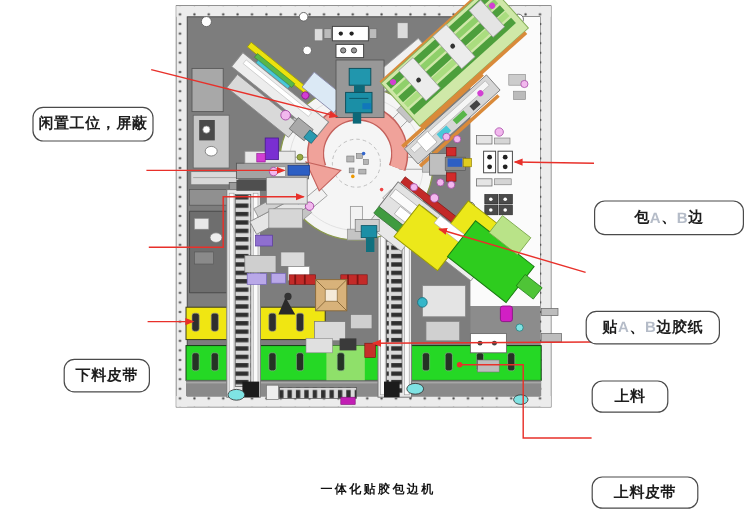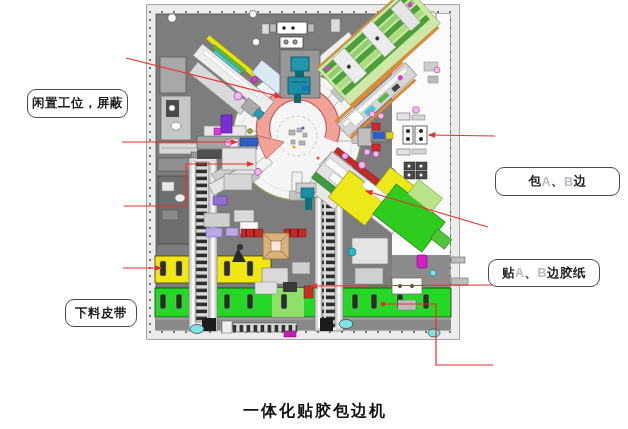--- a/index.html
+++ b/index.html
@@ -7,27 +7,27 @@
         font-family:"Liberation Sans","DejaVu Sans",sans-serif;}
   .layer{position:absolute;left:0;top:0;}
   .callout{position:absolute;display:flex;align-items:center;justify-content:center;
            background:#ffffff;border:1.3px solid #4a4a4a;border-radius:9px;
            font-size:12.5px;font-weight:600;color:#1d1d1d;letter-spacing:0.5px;
            white-space:nowrap;z-index:5;margin-top:44px;}
   .callout .t-light{color:#b5bcc8;}
   .c-idle    {left:27px;  top:45px;  width:99px;  height:27px;}
   .c-press   {left:52px;  top:130px; width:70px;  height:25px;}
   .c-hot     {left:52px;  top:193px; width:72px;  height:27px;}
-  .c-unload  {left:65px;  top:255px; width:70px;  height:26px;}
+  .c-unload  {left:53px;  top:255px; width:70px;  height:26px;}
   .c-wrap    {left:495px; top:123px; width:123px; height:27px;}
   .c-tape    {left:488px; top:215px; width:110px; height:26px;}
   .c-load    {left:493px; top:273px; width:62px;  height:25px;}
   .c-loadbelt{left:493px; top:353px; width:87px;  height:25px;}
   .caption{position:absolute;left:210px;top:401px;width:210px;text-align:center;
-           font-size:16px;font-weight:600;color:#111;letter-spacing:2px;z-index:5;}
+           font-size:10px;font-weight:600;color:#111;letter-spacing:2px;z-index:5;}
 </style>
 </head>
 <body>
 
 <div class="page">
 
   <svg class="layer" width="628" height="429" viewBox="0 0 628 429">
     <defs>
       <pattern id="boltdots" width="12" height="8" patternUnits="userSpaceOnUse">
         <rect width="12" height="8" fill="#ececec"></rect>
@@ -415,16 +415,22 @@
       <span class="t-light">B</span>
       <span>边</span>
   </div>
   <div class="callout c-tape">
     <span>贴</span>
       <span class="t-light">A</span>
       <span>、</span>
       <span class="t-light">B</span>
       <span>边胶纸</span>
   </div>
+  <div class="callout c-load">
+    <span>上料</span>
+  </div>
+  <div class="callout c-loadbelt">
+    <span>上料皮带</span>
+  </div>
 
   <div class="caption">一体化贴胶包边机</div>
 
 </div>
 
 </body></html>

